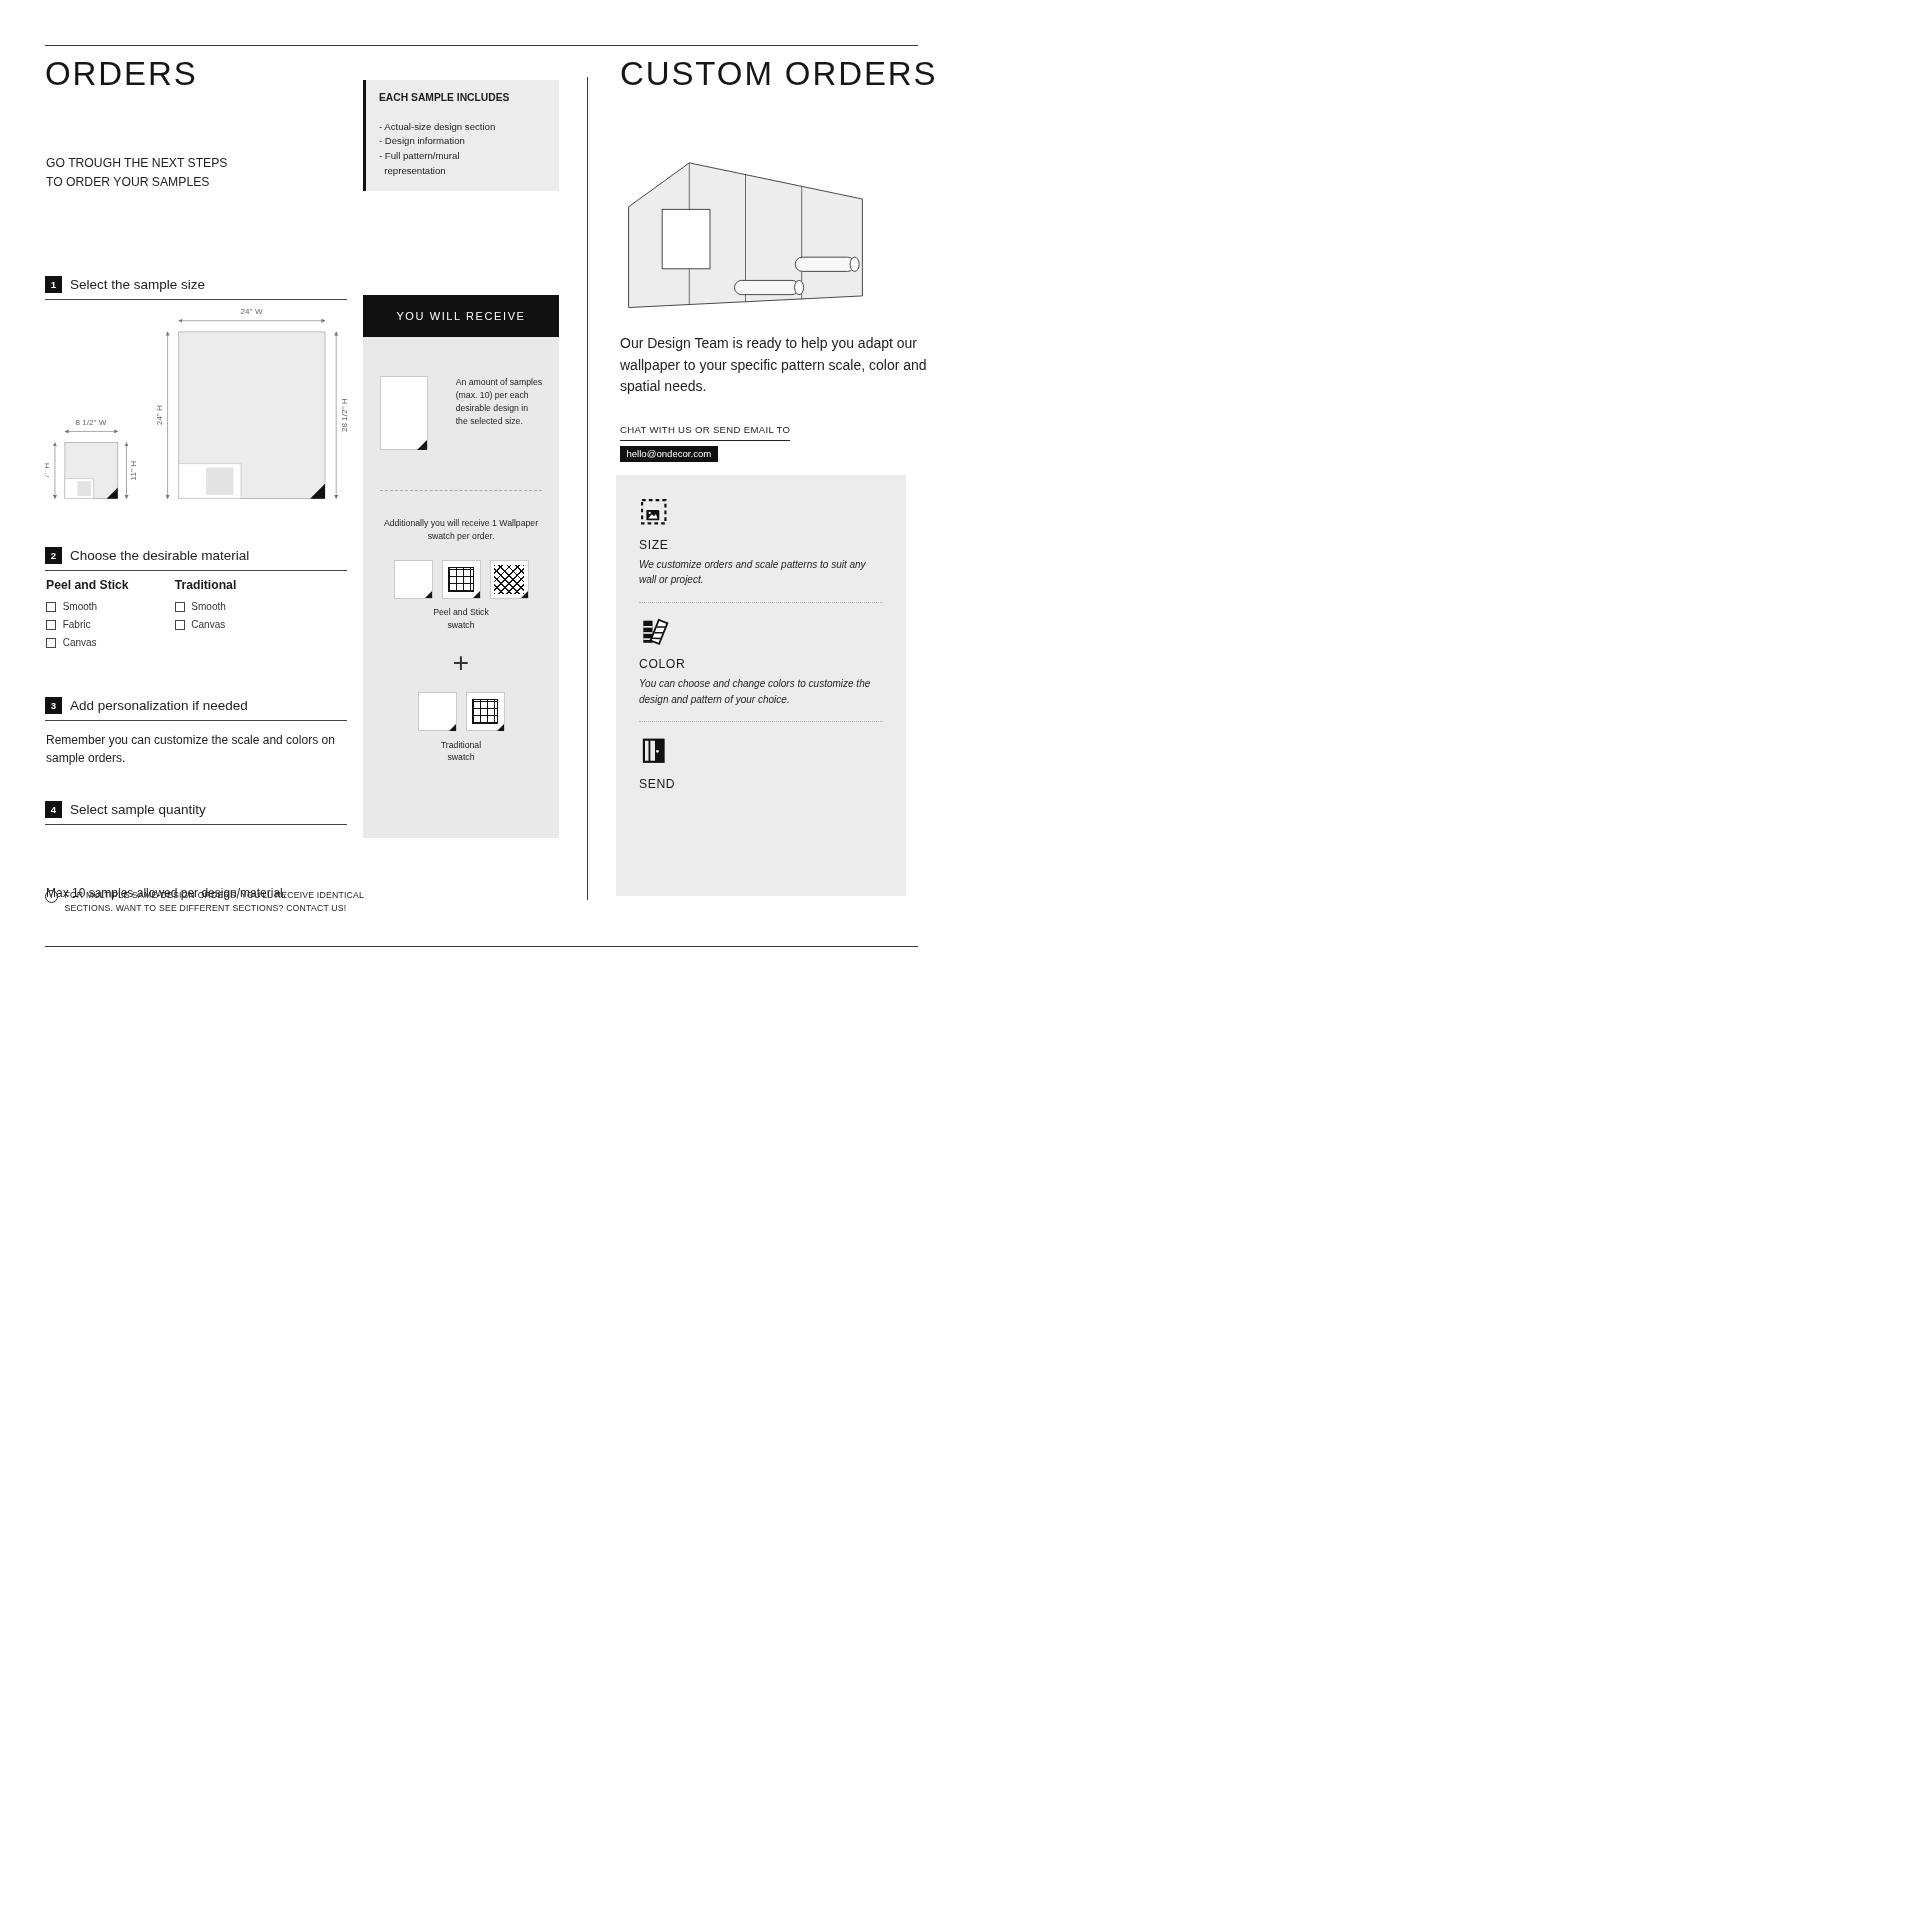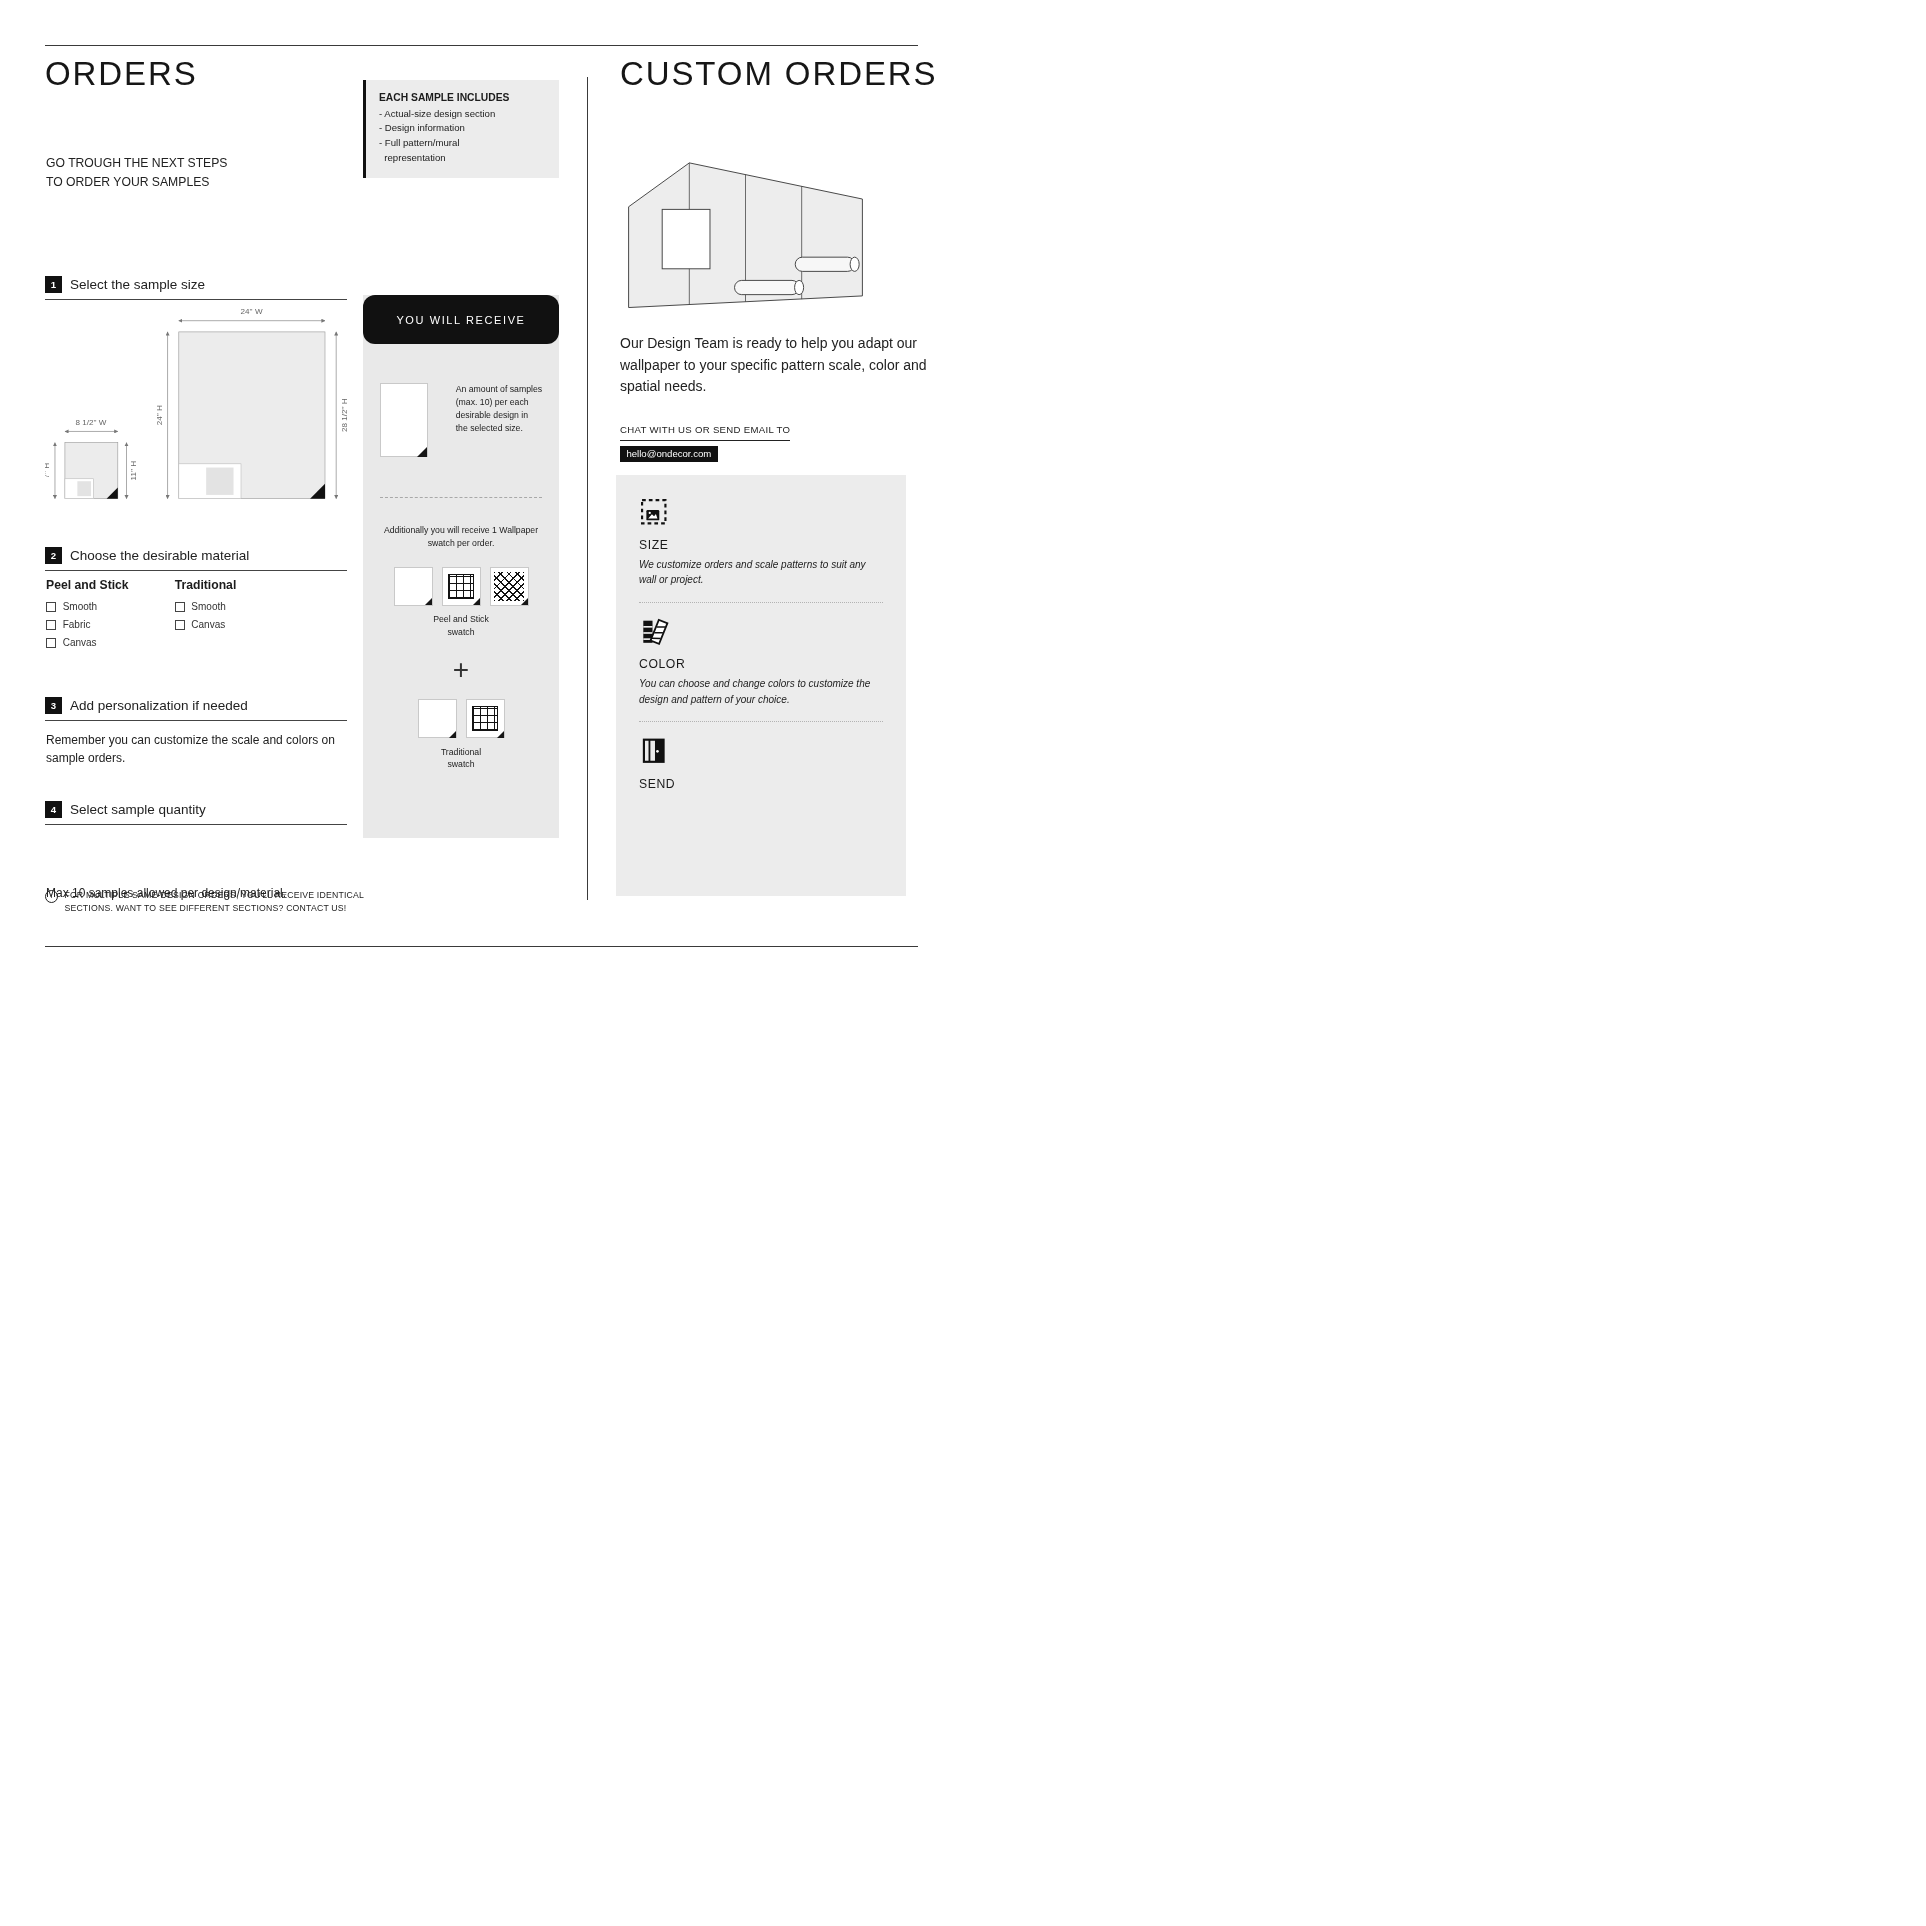--- a/index.html
+++ b/index.html
@@ -4,21 +4,21 @@
 <style>
   html,body{margin:0;padding:0;background:#fff;}
   body{font-family:"Liberation Sans",sans-serif;color:#1c1c1c;}
   .page{position:relative;width:963px;height:963px;background:#fff;overflow:hidden;}
   .abs{position:absolute;}
   .rule{border-top:0.6px solid #3a3a3a;height:0;}
   .title{font-size:33px;font-weight:500;letter-spacing:1.9px;color:#161616;white-space:nowrap;}
 
   
   .includes-box{background:#ececec;border-left:3.2px solid #111;padding:11.6px 13px;box-sizing:border-box;}
-  .includes-title{font-weight:bold;font-size:10.3px;margin-bottom:4px;}
+  .includes-title{font-weight:bold;font-size:10.3px;margin-bottom:17px;}
   .includes-item{font-size:9.6px;line-height:1.55;white-space:pre-wrap;}
 
   
   .step-head{display:flex;align-items:center;gap:8.3px;width:302px;border-bottom:0.6px solid #444;padding-bottom:6.4px;}
   .step-num{width:16.7px;height:16.7px;background:#111;color:#fff;font-size:9.6px;font-weight:bold;display:flex;align-items:center;justify-content:center;flex:none;}
   .step-title{font-size:13.5px;color:#222;}
 
   
   .mat-title{font-size:12.2px;font-weight:bold;margin-bottom:9px;}
   .opt{display:flex;align-items:flex-end;gap:6.4px;font-size:10px;margin-bottom:7px;color:#333;}
@@ -26,21 +26,21 @@
 
   .body-text{font-size:12px;line-height:1.5;color:#222;}
   .intro-text{font-size:12.2px;line-height:1.55;white-space:pre-line;color:#222;}
 
   .footnote{display:flex;gap:6.4px;font-size:8.7px;letter-spacing:0.2px;color:#222;line-height:1.5;}
   .info-i{width:11px;height:11px;border-radius:50%;border:1px solid #222;font-size:7px;display:flex;align-items:center;justify-content:center;flex:none;font-family:"Liberation Serif",serif;font-style:italic;margin-top:0.6px;}
   .footnote-text{white-space:pre-line;}
 
   
   .receive-panel{background:#e9e9e9;box-sizing:border-box;}
-  .receive-header{background:#111;color:#fff;height:49px;display:flex;align-items:center;justify-content:center;font-size:11px;letter-spacing:1.6px;border-radius:12px;}
+  .receive-header{background:#111;color:#fff;height:42px;display:flex;align-items:center;justify-content:center;font-size:11px;letter-spacing:1.6px;}
   .receive-body{padding:0 16.7px;}
   .sample-row{display:flex;gap:28px;margin-top:39px;align-items:flex-start;}
   .page-icon{width:46px;height:72px;background:#fff;border:0.6px solid #c9c9c9;position:relative;flex:none;}
   .fold{position:relative;}
   .fold::after{content:"";position:absolute;right:-0.6px;bottom:-0.6px;width:0;height:0;border-left:10.3px solid transparent;border-bottom:10.3px solid #161616;}
   .fold-sm::after{border-left-width:7px;border-bottom-width:7px;}
   .small-note{font-size:8.7px;line-height:1.5;color:#222;}
   .dash-div{border-top:0.6px dashed #a8a8a8;height:0;margin-top:40px;}
   .center{text-align:center;}
   .swatch-row{display:flex;gap:9px;justify-content:center;margin-top:16.7px;}

